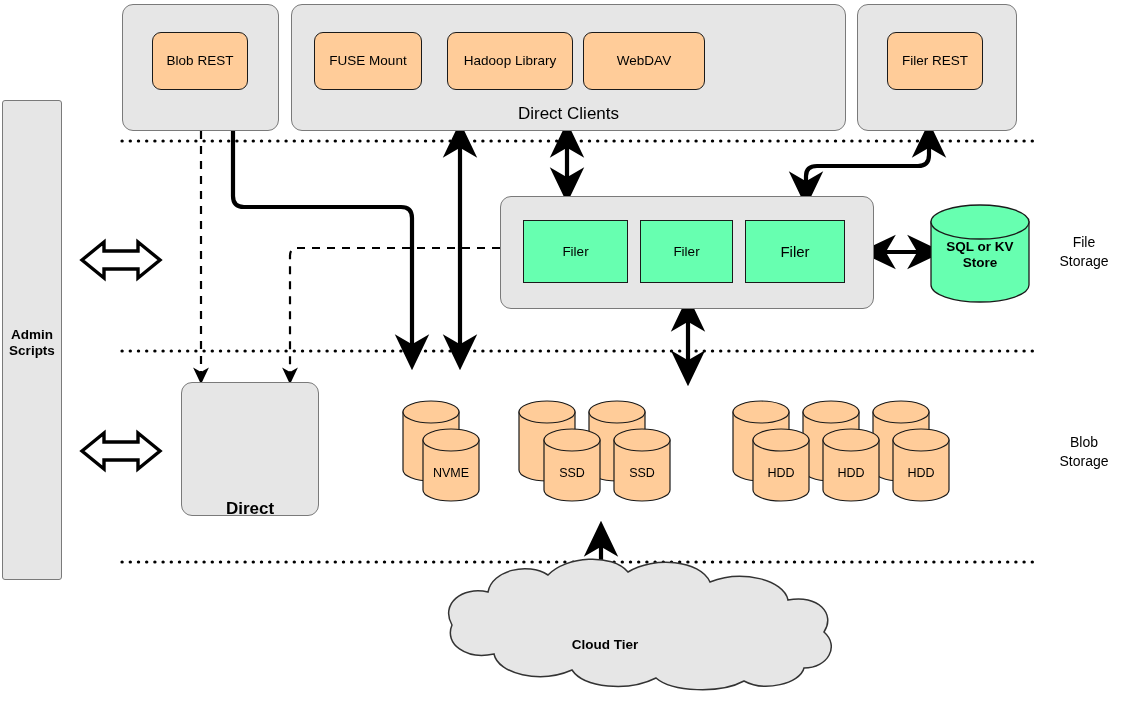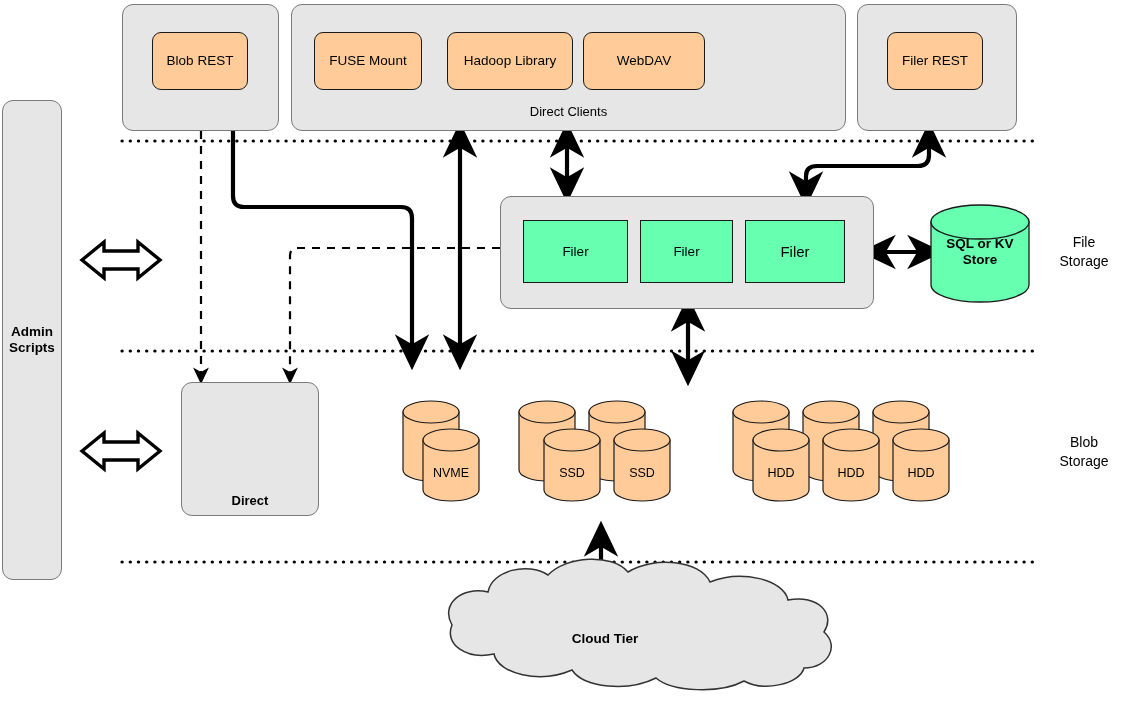--- a/index.html
+++ b/index.html
@@ -5,24 +5,24 @@
   html,body{margin:0;padding:0;background:#ffffff;}
   body{width:1121px;height:701px;position:relative;overflow:hidden;
        font-family:"Liberation Sans","DejaVu Sans",sans-serif;color:#000;}
   #canvas{position:absolute;inset:0;width:1121px;height:701px;}
   .svg-layer{position:absolute;left:0;top:0;width:1121px;height:701px;}
   .node{position:absolute;box-sizing:border-box;display:flex;align-items:center;
         justify-content:center;text-align:center;line-height:1.18;}
   .group-box{background:#e6e6e6;border:1px solid #7a7a7a;border-radius:11px;}
   .orange-box{background:#ffcc99;border:1px solid #1a1a1a;border-radius:9px;font-size:13.5px;}
   .green-box{background:#67ffb0;border:1px solid #1a1a1a;border-radius:0;font-size:13.5px;}
-  .bold-label{font-size:13.5px;font-weight:bold;}
+  .bold-label{font-size:13.5px;font-weight:bold;margin-top:6px;}
   .side-label{font-size:14px;line-height:1.35;}
-  .cap{position:absolute;font-size:13px;}
-  .admin-box{background:#e6e6e6;border:1px solid #7a7a7a;border-radius:11px;}
+  .cap{position:absolute;font-size:17px;}
+  .admin-box{background:#e6e6e6;border:1px solid #7a7a7a;border-radius:3px;}
 </style>
 </head>
 <body>
 
 <div id="canvas">
 
   <svg class="svg-layer" viewBox="0 0 1121 701">
     <defs>
       <marker id="arrEnd" markerWidth="9" markerHeight="9" refX="5.2" refY="4.5" orient="auto">
         <path d="M0,0.4 L8.6,4.5 L0,8.6 L2.4,4.5 Z" fill="#000"></path>

